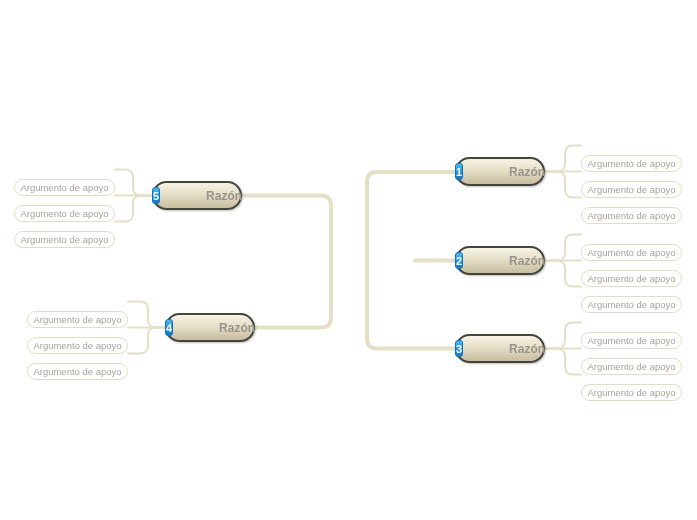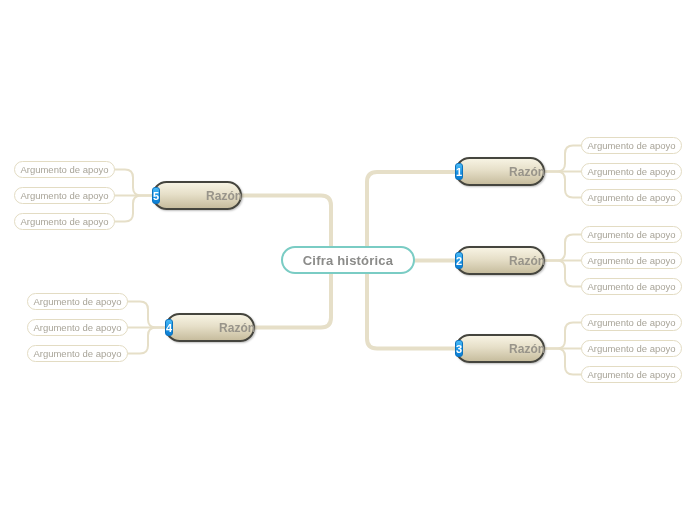--- a/index.html
+++ b/index.html
@@ -59,20 +59,21 @@
   
   .arg {
     width: 101px; height: 17px;
     background: #ffffff;
     border: 1.5px solid #e3dcc3;
     border-radius: 9px;
     display: flex; align-items: center; justify-content: center;
     font-size: 9.5px; color: #a8a498;
     cursor: pointer;
     white-space: nowrap;
+    margin-top: 18px;
   }
 </style>
 </head>
 <body>
 
 <div id="canvas">
 
   <svg id="connectors" viewBox="0 0 697 520" xmlns="http://www.w3.org/2000/svg">
 
     <g stroke="#e6dfc8" stroke-width="4" fill="none" stroke-linecap="round">
@@ -100,21 +101,20 @@
       <path d="M152 195.5 H141 Q133 195.5 133 187.5 V177.5 Q133 169.5 125 169.5 H115"></path>
       <path d="M152 195.5 H115"></path>
       <path d="M152 195.5 H141 Q133 195.5 133 203.5 V213.5 Q133 221.5 125 221.5 H115"></path>
 
       <path d="M165 327.5 H156 Q148 327.5 148 319.5 V309.5 Q148 301.5 140 301.5 H128"></path>
       <path d="M165 327.5 H128"></path>
       <path d="M165 327.5 H156 Q148 327.5 148 335.5 V345.5 Q148 353.5 140 353.5 H128"></path>
     </g>
   </svg>
 
-  <div class="node central">Cifra histórica</div>
 
   <div class="node branch" style="left:455px; top:157px;">
     <span class="badge">1</span>
     <span class="blabel">Razón</span>
   </div>
   <div class="node arg" style="left:581px; top:137px;">Argumento de apoyo</div>
   <div class="node arg" style="left:581px; top:163px;">Argumento de apoyo</div>
   <div class="node arg" style="left:581px; top:189px;">Argumento de apoyo</div>
 
   <div class="node branch" style="left:455px; top:246px;">

